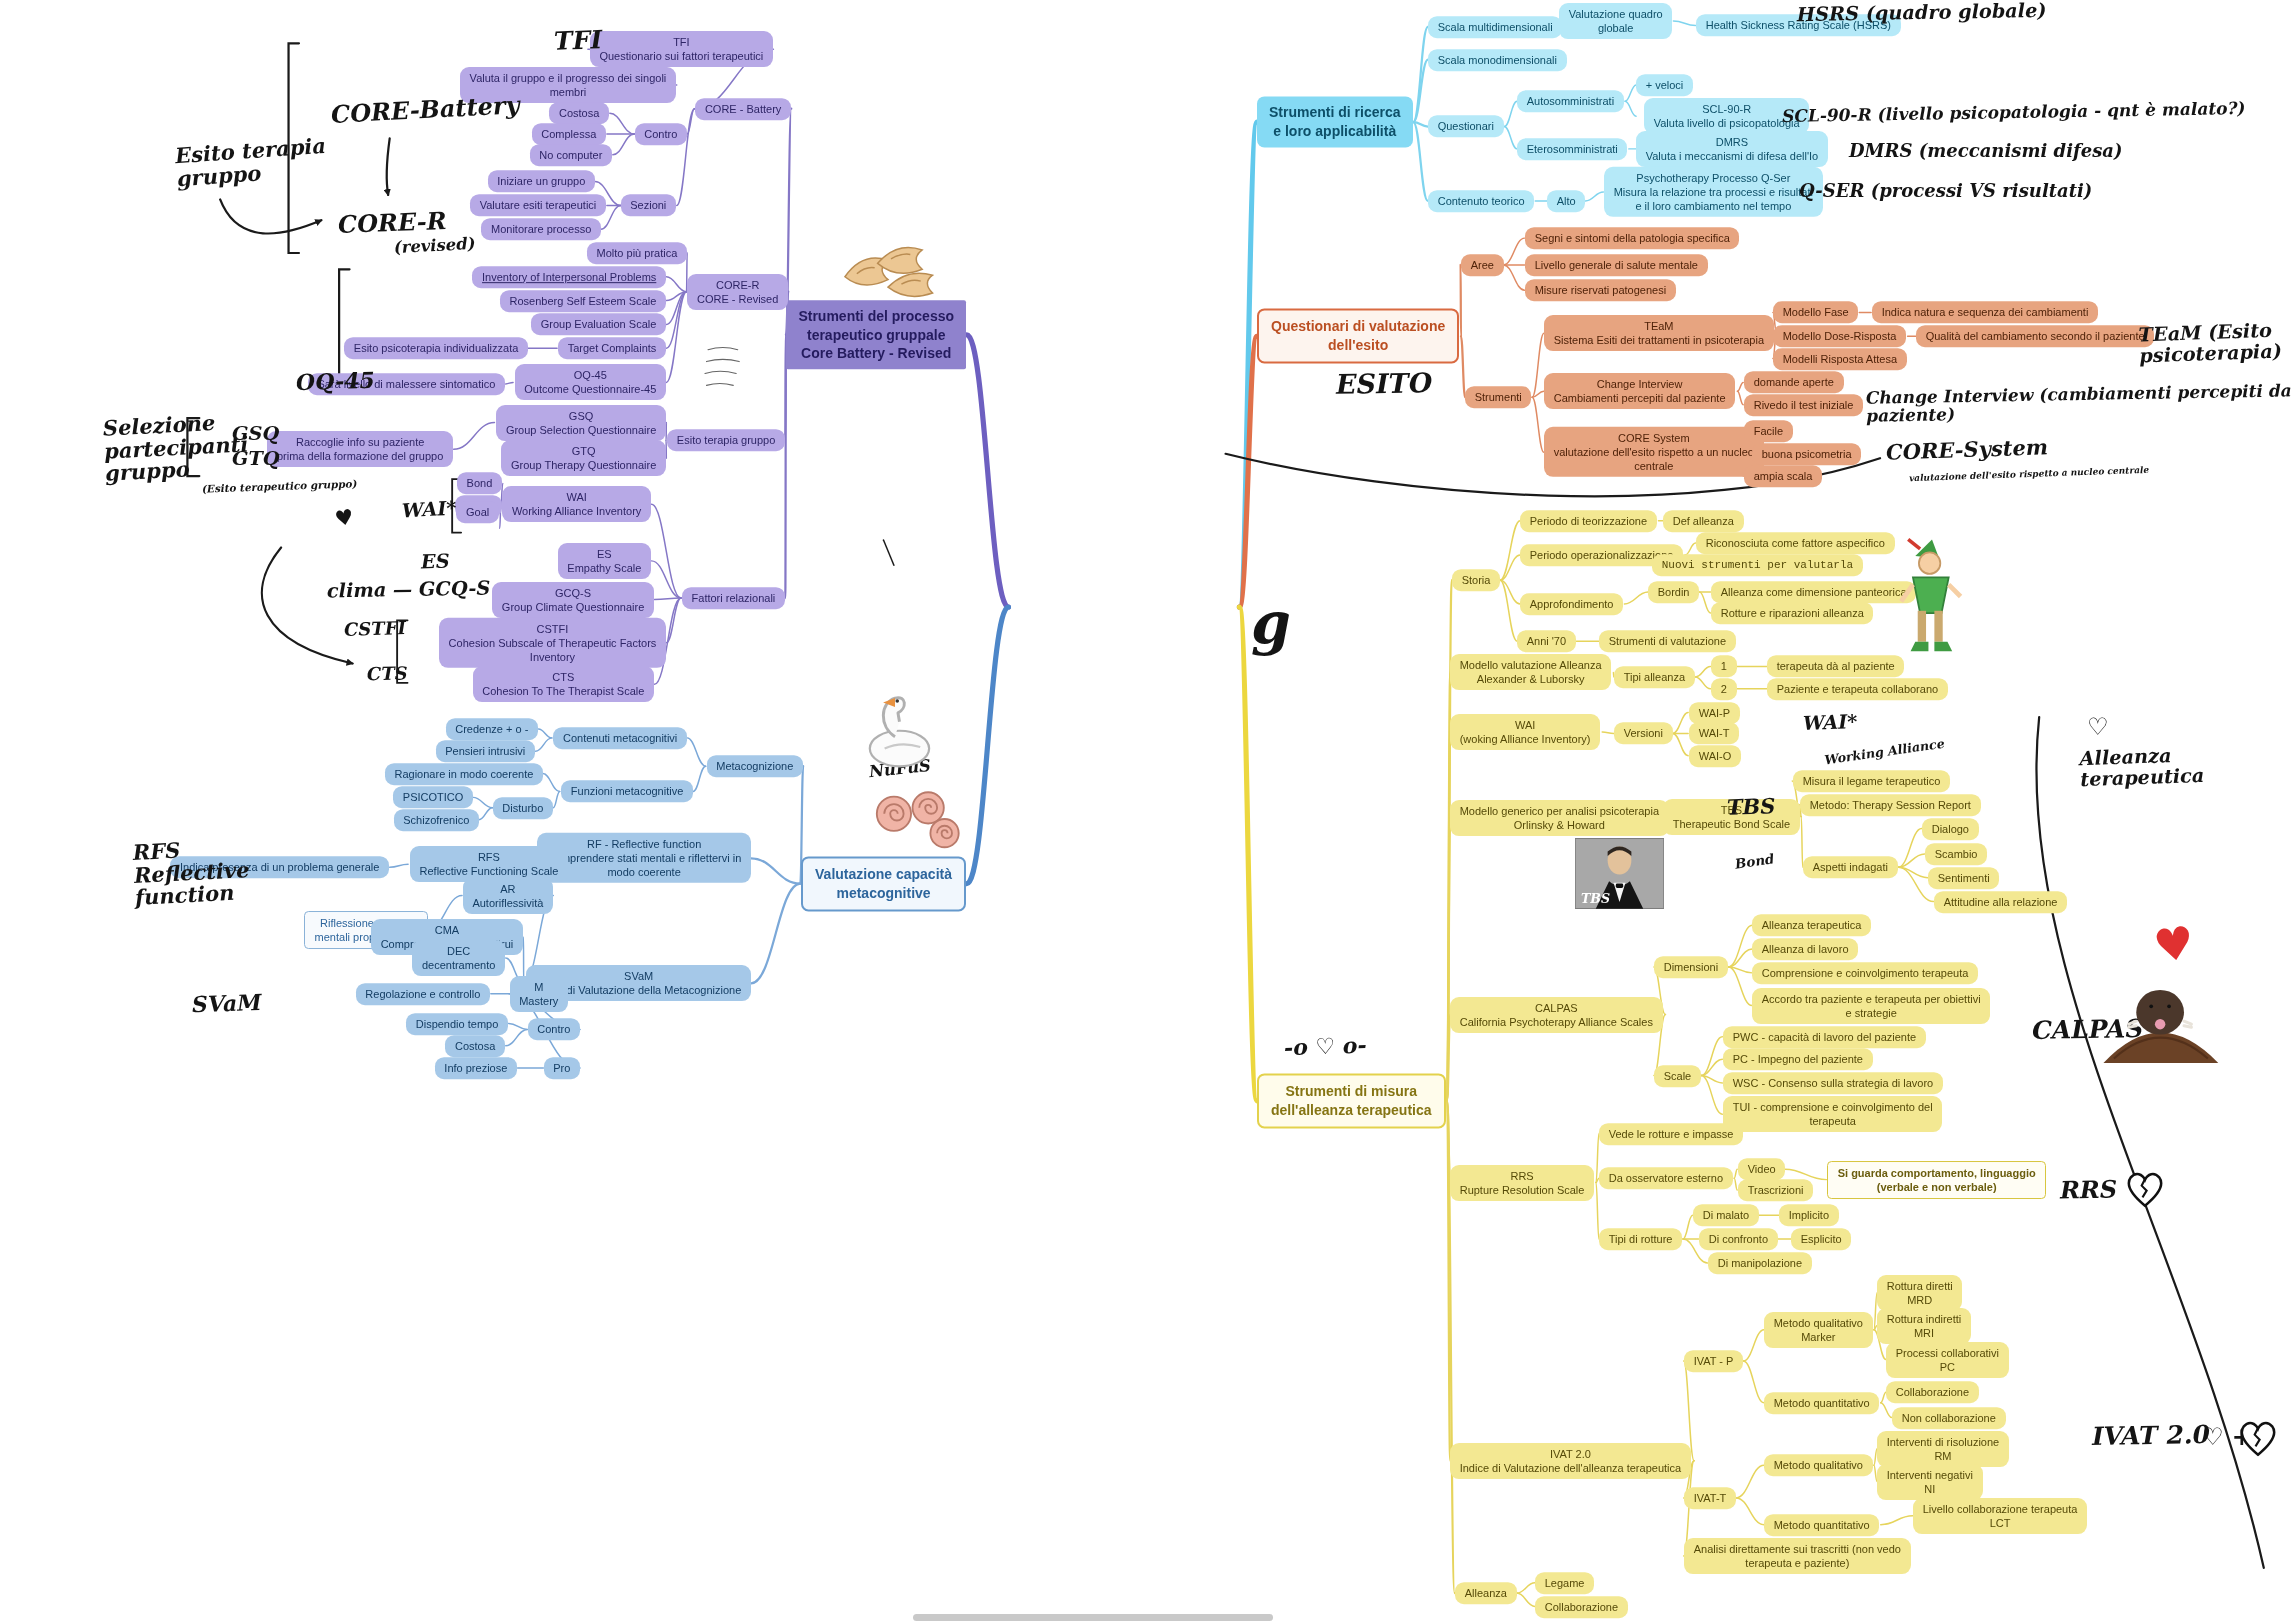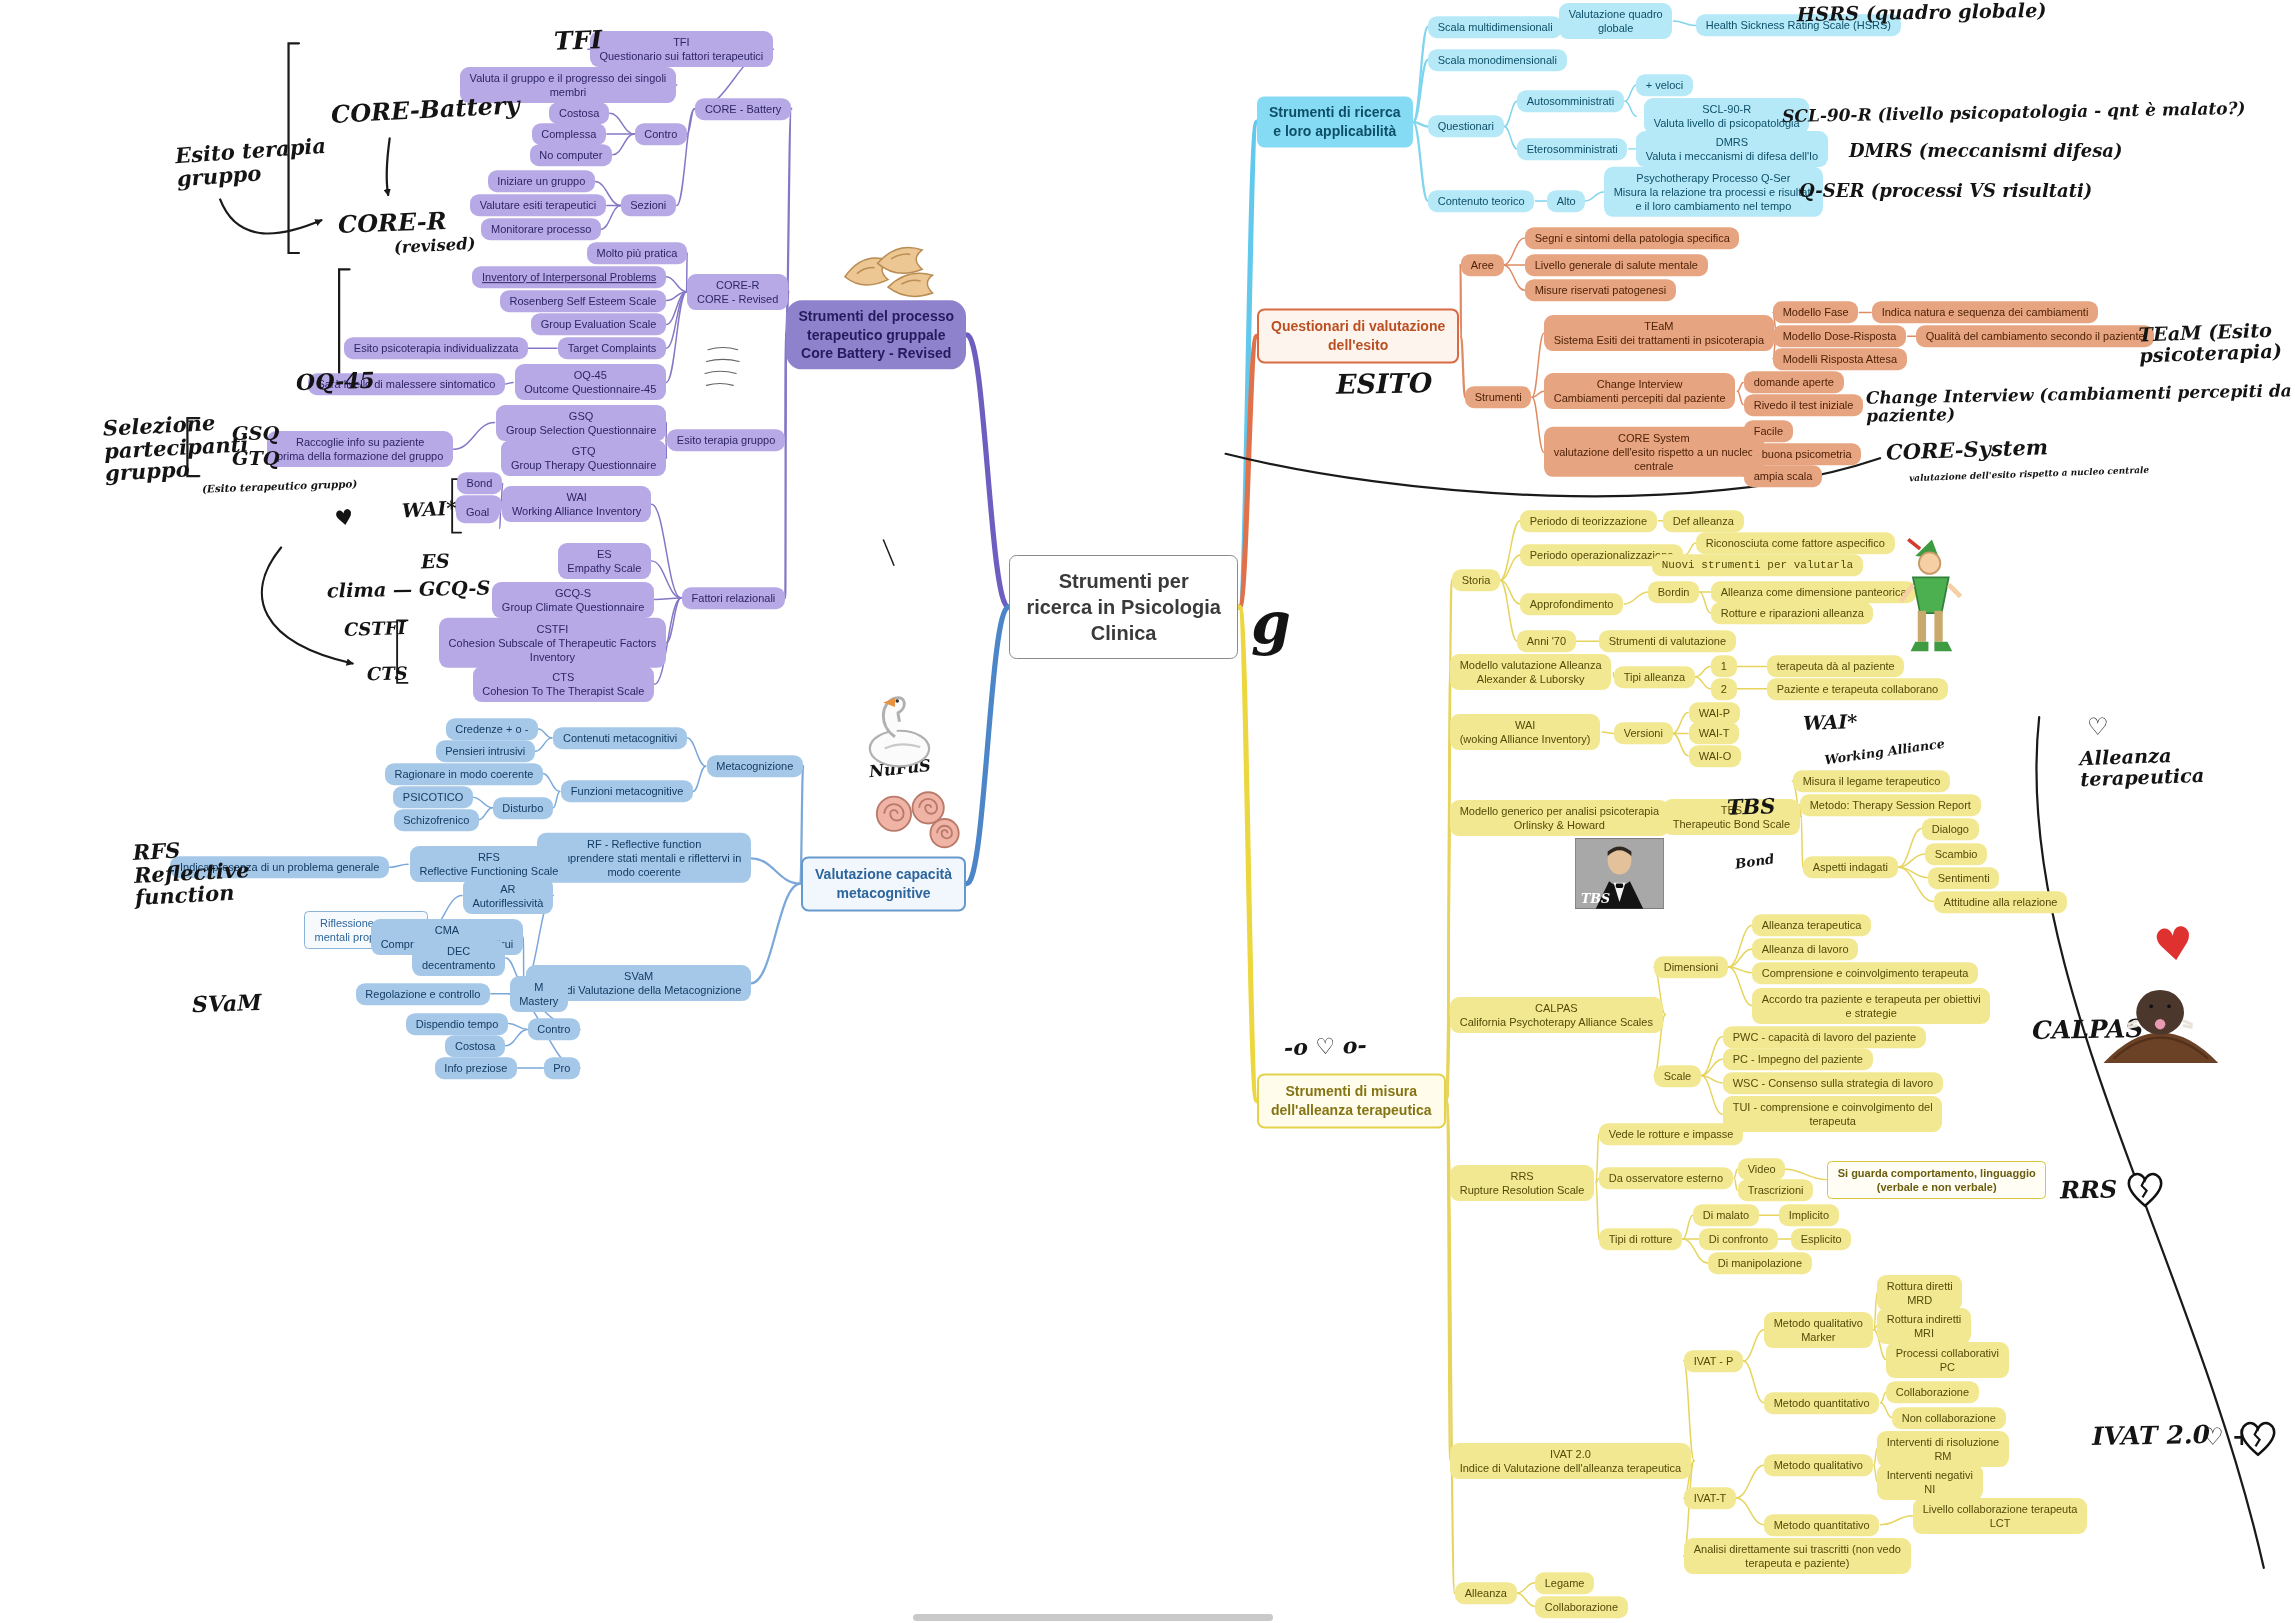--- a/index.html
+++ b/index.html
@@ -3,21 +3,21 @@
 <meta charset="utf-8">
 <style>
   html,body{margin:0;padding:0;}
   body{width:2295px;height:1623px;background:#ffffff;font-family:"Liberation Sans",sans-serif;overflow:hidden;position:relative;}
   #canvas{position:absolute;inset:0;width:2295px;height:1623px;}
   #edges{position:absolute;left:0;top:0;width:2295px;height:1623px;z-index:1;}
   #nodes-layer,#hw-layer,#stickers-layer{position:absolute;left:0;top:0;width:100%;height:100%;z-index:2;pointer-events:none;}
   .node{position:absolute;white-space:pre-line;width:max-content;max-width:320px;padding:3.7px 9.7px;border-radius:9px;
         font-size:11px;line-height:1.3;transform:translateY(-50%);text-align:center;pointer-events:auto;}
   .center{background:#ffffff;border:1.5px solid #8a8a8a;color:#3a3a3a;font-weight:bold;font-size:20px;border-radius:7.4px;padding:12px 16.4px;max-width:231px;}
-  .purple-main{background:#8f82cd;color:#241b5e;font-weight:bold;font-size:14px;border-radius:16px;padding:7.4px 12px;}
+  .purple-main{background:#8f82cd;color:#241b5e;font-weight:bold;font-size:14px;border-radius:2px;padding:7.4px 12px;}
   .purple{background:#b7a9e6;color:#2e2566;}
   .cyan-main{background:#85daf4;color:#0d4f68;font-weight:bold;font-size:14px;border-radius:7.4px;padding:7.4px 12px;}
   .cyan{background:#b5e9f8;color:#0d4f68;}
   .orange-main{background:#fdf4ee;border:2.2px solid #d96a41;color:#bb4f22;font-weight:bold;font-size:14px;border-radius:7.4px;padding:7.4px 12px;}
   .orange{background:#e7a480;color:#4f2208;}
   .blue-main{background:#f1f7fd;border:2.2px solid #6699cc;color:#2d659c;font-weight:bold;font-size:14px;border-radius:7.4px;padding:7.4px 12px;}
   .blue{background:#a5c8e8;color:#143d63;}
   .blue-box{background:#f7fafd;border:1.5px solid #8ab2d8;color:#2d659c;border-radius:4.5px;}
   .yellow-main{background:#fffceb;border:2.2px solid #e3d24c;color:#857413;font-weight:bold;font-size:14px;border-radius:7.4px;padding:7.4px 12px;}
   .yellow{background:#f3e892;color:#554a08;}
@@ -214,23 +214,20 @@
       <path d="M 268 562 L 252 562 L 252 640 L 268 640" stroke="#1a1a1a" stroke-width="3" fill="none" stroke-linecap="round"></path>
       <path d="M 620 644 L 608 644 L 608 716 L 620 716" stroke="#1a1a1a" stroke-width="2.5" fill="none" stroke-linecap="round"></path>
       <path d="M 548 834 L 534 834 L 534 918 L 548 918" stroke="#1a1a1a" stroke-width="2.5" fill="none" stroke-linecap="round"></path>
       <path d="M 378 736 C 326 800 350 864 474 892" stroke="#1a1a1a" stroke-width="3" fill="none" stroke-linecap="round" marker-end="url(#ah)"></path>
       <path d="M 2742 964 C 2705 1310 2950 1690 3044 2108" stroke="#1a1a1a" stroke-width="3" fill="none" stroke-linecap="round"></path>
       <path d="M 2528 616 C 2280 700 1880 668 1648 610" stroke="#1a1a1a" stroke-width="3" fill="none" stroke-linecap="round"></path>
       <path d="M 1188 726 L 1202 760" stroke="#1a1a1a" stroke-width="2" fill="none" stroke-linecap="round"></path>
       <path d="M 952 470 q 20 -6 40 0 M 950 486 q 22 -6 44 0 M 948 502 q 20 -6 42 0 M 950 518 q 18 -5 36 0" stroke="#666666" stroke-width="1.5" fill="none" stroke-linecap="round"></path>
     </svg>
   <div id="nodes-layer">
-      <div class="node center" style="top: 607px; left: 1009px;">Strumenti per
-ricerca in Psicologia
-Clinica</div>
       <div class="node purple-main" style="top: 335px; right: 1329px;">Strumenti del processo
 terapeutico gruppale
 Core Battery - Revised</div>
       <div class="node purple" style="top: 109px; right: 1504px;">CORE - Battery</div>
       <div class="node purple" style="top: 49px; right: 1522px;">TFI
 Questionario sui fattori terapeutici</div>
       <div class="node purple" style="top: 85px; right: 1619px;">Valuta il gruppo e il progresso dei singoli
 membri</div>
       <div class="node purple" style="top: 134px; right: 1608px;">Contro</div>
       <div class="node purple" style="top: 113px; right: 1686px;">Costosa</div>

